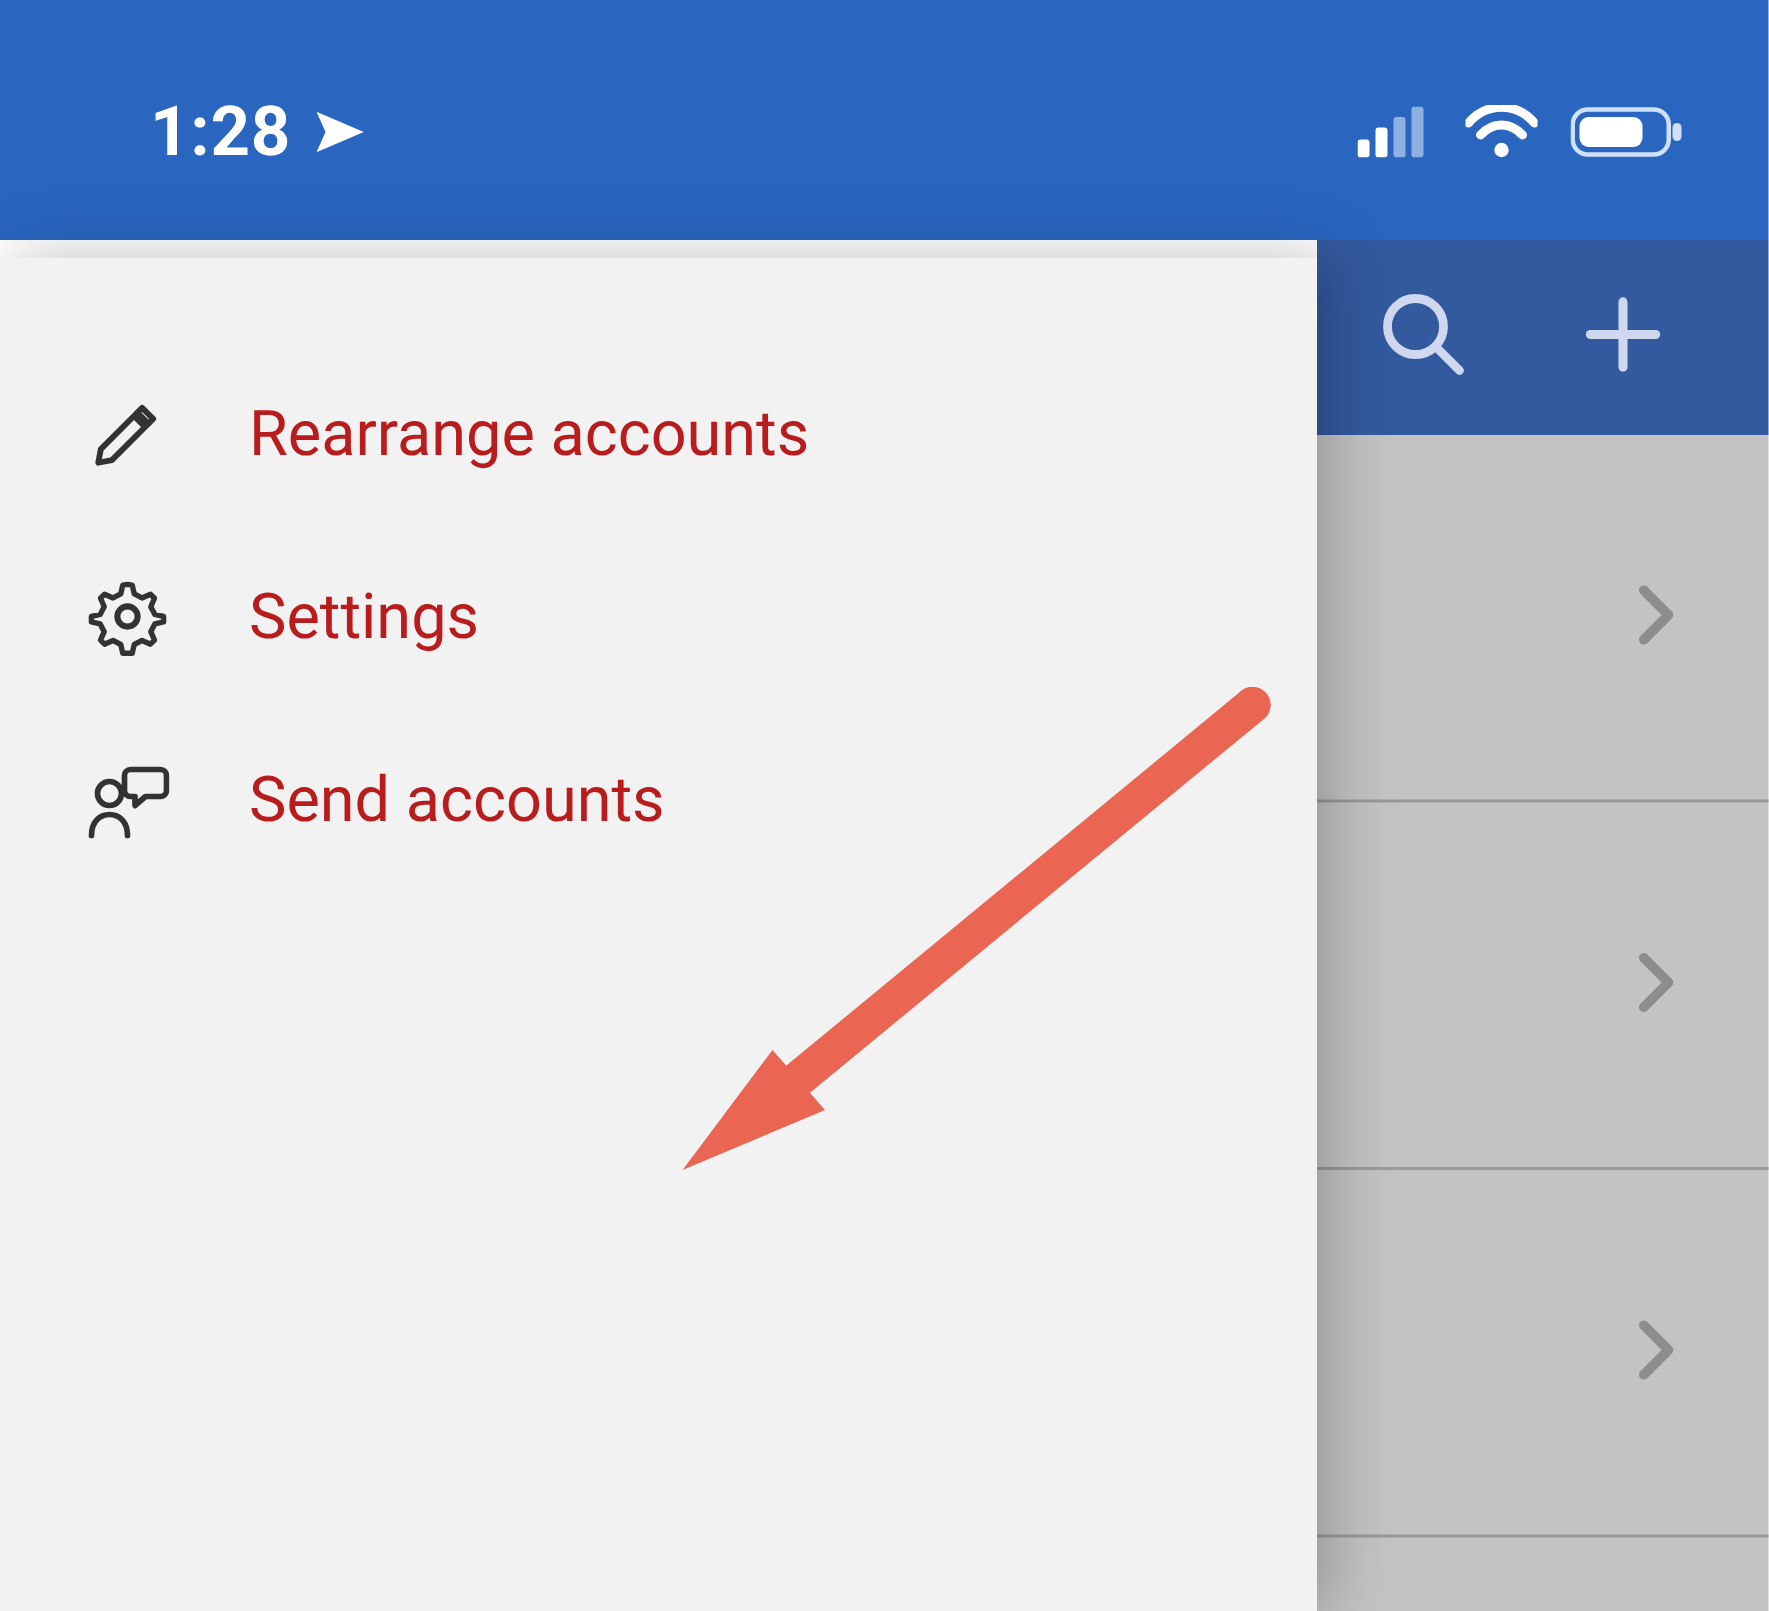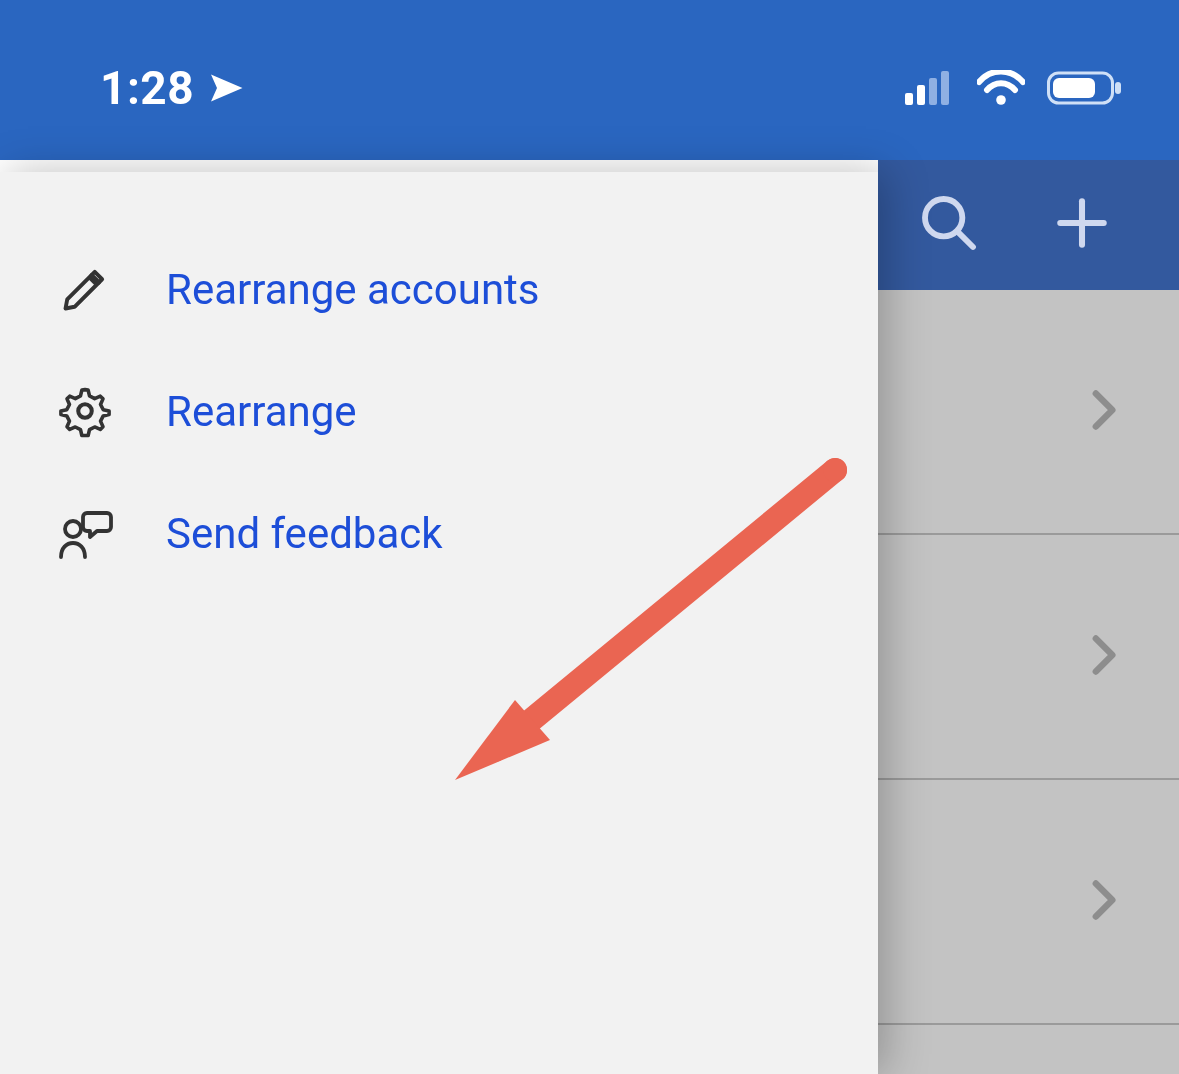--- a/index.html
+++ b/index.html
@@ -63,21 +63,21 @@
     .menu-item .icon-slot {
       width: 58px;
       height: 58px;
       display: flex;
       align-items: center;
       justify-content: center;
       color: #333;
     }
     .menu-item .label {
       font-size: 42px;
-      color: #1d4ed8;
+      color: #b91c1c;
       font-weight: 400;
     }
 
     
     .under-header {
       position: absolute;
       left: 878px;
       right: 0;
       top: 160px;
       height: 130px;
@@ -217,33 +217,33 @@
   </div>
 
 
   <div class="menu-item">
     <span class="icon-slot">
       <svg width="54" height="54" viewBox="0 0 24 24" fill="none">
         <circle cx="12" cy="12" r="3" stroke="#333" stroke-width="1.8"></circle>
         <path d="M12 2.5 L13.4 2.7 L14 5.3 L16.3 6.5 L18.8 5.4 L20 6.6 L18.9 9.1 L20.1 11.4 L22.7 12 L22.7 13.6 L20.1 14.2 L18.9 16.5 L20 19 L18.8 20.2 L16.3 19.1 L14 20.3 L13.4 22.9 L10.6 22.9 L10 20.3 L7.7 19.1 L5.2 20.2 L4 19 L5.1 16.5 L3.9 14.2 L1.3 13.6 L1.3 12 L3.9 11.4 L5.1 9.1 L4 6.6 L5.2 5.4 L7.7 6.5 L10 5.3 L10.6 2.7 Z" stroke="#333" stroke-width="1.6" stroke-linejoin="round"></path>
       </svg>
     </span>
-    <span class="label">Rearrange</span>
+    <span class="label">Settings</span>
   </div>
 
 
   <div class="menu-item">
     <span class="icon-slot">
       <svg width="56" height="56" viewBox="0 0 28 28" fill="none">
         <circle cx="8" cy="12" r="4" stroke="#333" stroke-width="1.9"></circle>
         <path d="M2 26 C2 21.5 4.7 19 8 19 C11.3 19 14 21.5 14 26" stroke="#333" stroke-width="1.9" stroke-linecap="round"></path>
         <path d="M15 4 H25 C26.1 4 27 4.9 27 6 V11 C27 12.1 26.1 13 25 13 H20 L16.5 16 V13 H15 C13.9 13 13 12.1 13 11 V6 C13 4.9 13.9 4 15 4 Z" stroke="#333" stroke-width="1.9" stroke-linejoin="round"></path>
       </svg>
     </span>
-    <span class="label">Send feedback</span>
+    <span class="label">Send accounts</span>
   </div>
 
 </div>
 
 <svg class="annotation-arrow" style="left:440px; top:440px;" width="420" height="380" viewBox="0 0 420 380">
   <defs>
     <marker id="arrowhead" markerWidth="12" markerHeight="12" refX="3" refY="6" orient="auto">
       <path d="M0 0 L12 6 L0 12 Z" fill="#ea6552"></path>
     </marker>
   </defs>

